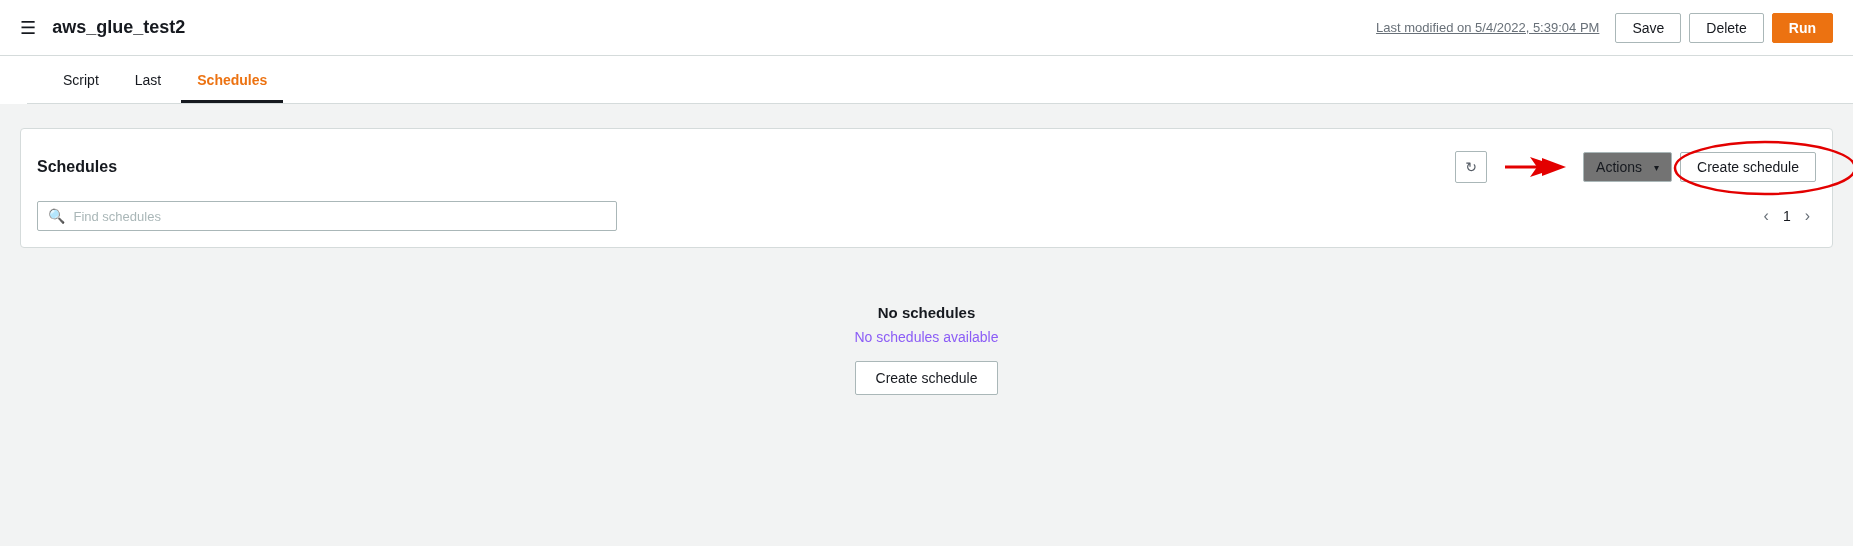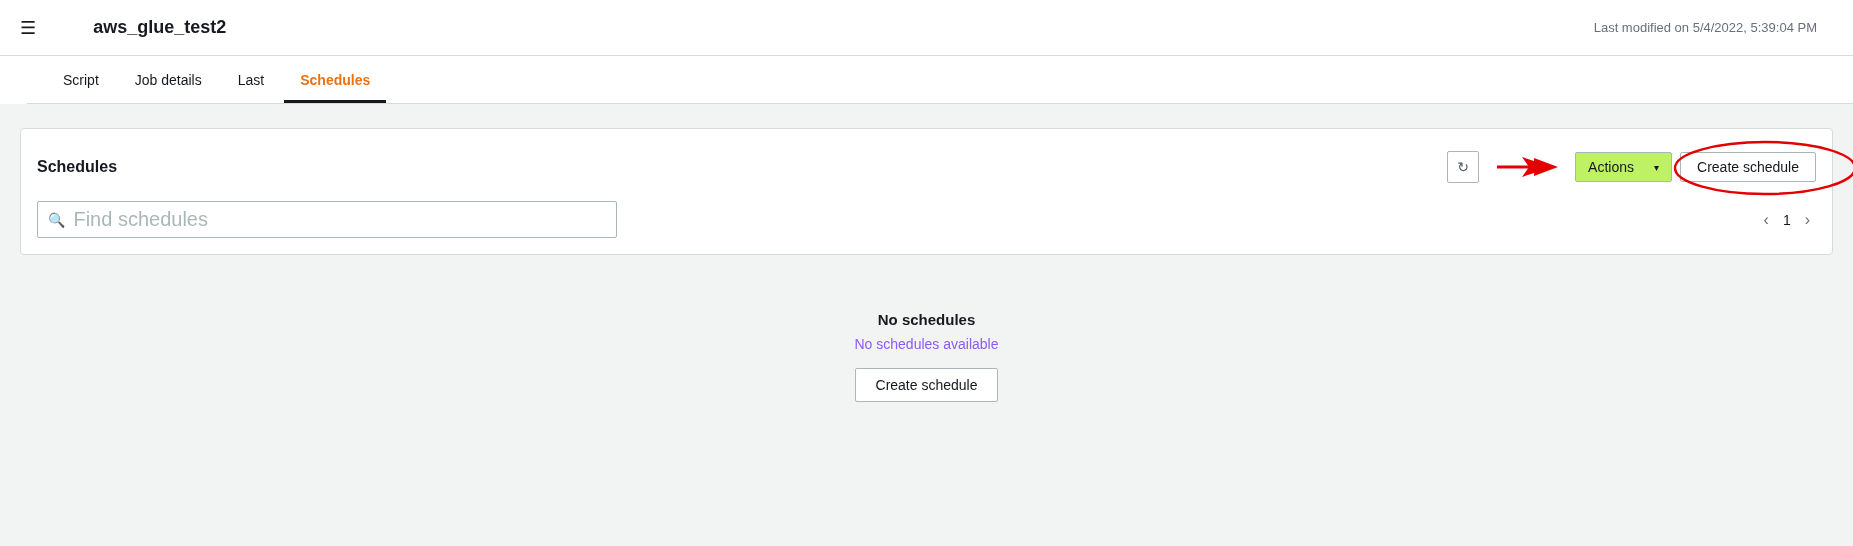--- a/index.html
+++ b/index.html
@@ -17,26 +17,26 @@
     .header-menu-icon {
       margin-right: 16px;
       cursor: pointer;
       font-size: 18px;
       color: #16191f;
     }
     .header-title {
       font-size: 18px;
       font-weight: 700;
       flex: 1;
-      margin-left: 41px;
     }
     .header-meta {
       color: #687078;
       font-size: 13px;
       margin-right: 16px;
+      text-decoration: underline;
     }
     .header-actions {
       display: flex;
       gap: 8px;
     }
     .btn {
       padding: 6px 16px;
       border-radius: 2px;
       font-size: 14px;
       cursor: pointer;
@@ -115,25 +115,25 @@
       cursor: pointer;
       display: flex;
       align-items: center;
       justify-content: center;
       font-size: 14px;
       color: #545b64;
     }
     .actions-btn {
       display: flex;
       align-items: center;
-      gap: 20px;
+      gap: 12px;
       padding: 6px 12px;
       border: 1px solid #aab7b8;
       border-radius: 2px;
-      background: #bef264;
+      background: #737373;
       cursor: pointer;
       color: #16191f;
       font-size: 14px;
     }
     .actions-btn .chevron {
       font-size: 10px;
     }
     .create-schedule-btn {
       padding: 6px 16px;
       border-radius: 2px;
@@ -161,21 +161,21 @@
     }
     .search-icon {
       color: #687078;
       margin-right: 8px;
       font-size: 14px;
     }
     .search-input {
       border: none;
       outline: none;
       flex: 1;
-      font-size: 20px;
+      font-size: 13px;
       color: #14532d;
     }
     .search-input::placeholder { color: #aab7b8; }
 
     .pagination {
       display: flex;
       align-items: center;
       gap: 8px;
       margin-left: auto;
     }
@@ -217,25 +217,29 @@
       display: inline-block;
     }
   </style>
 </head>
 <body>
 
 <div class="header">
   <span class="header-menu-icon">☰</span>
   <span class="header-title">aws_glue_test2</span>
   <span class="header-meta">Last modified on 5/4/2022, 5:39:04 PM</span>
+  <div class="header-actions">
+    <button class="btn">Save</button>
+    <button class="btn">Delete</button>
+    <button class="btn btn-primary">Run</button>
+  </div>
 </div>
 
 <div class="tabs">
   <div class="tab">Script</div>
-  <div class="tab">Job details</div>
   <div class="tab">Last</div>
   <div class="tab active">Schedules</div>
 </div>
 
 <div class="main">
 
   <div class="schedules-card">
     <div class="card-header">
       <span class="card-title">Schedules</span>
       <div class="card-actions">

